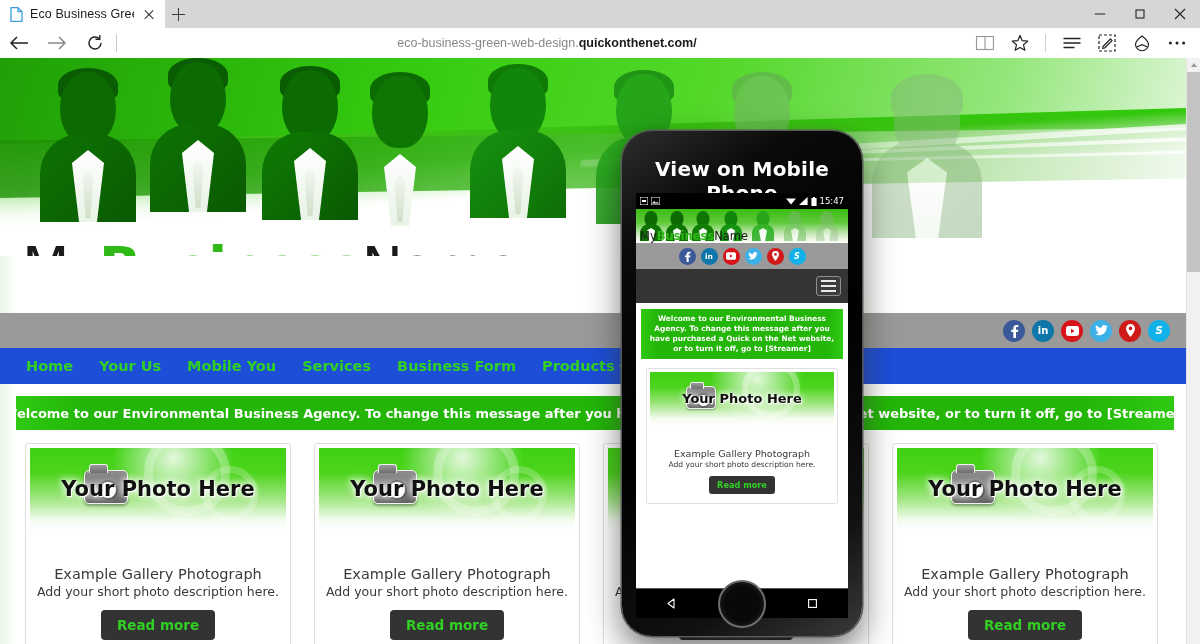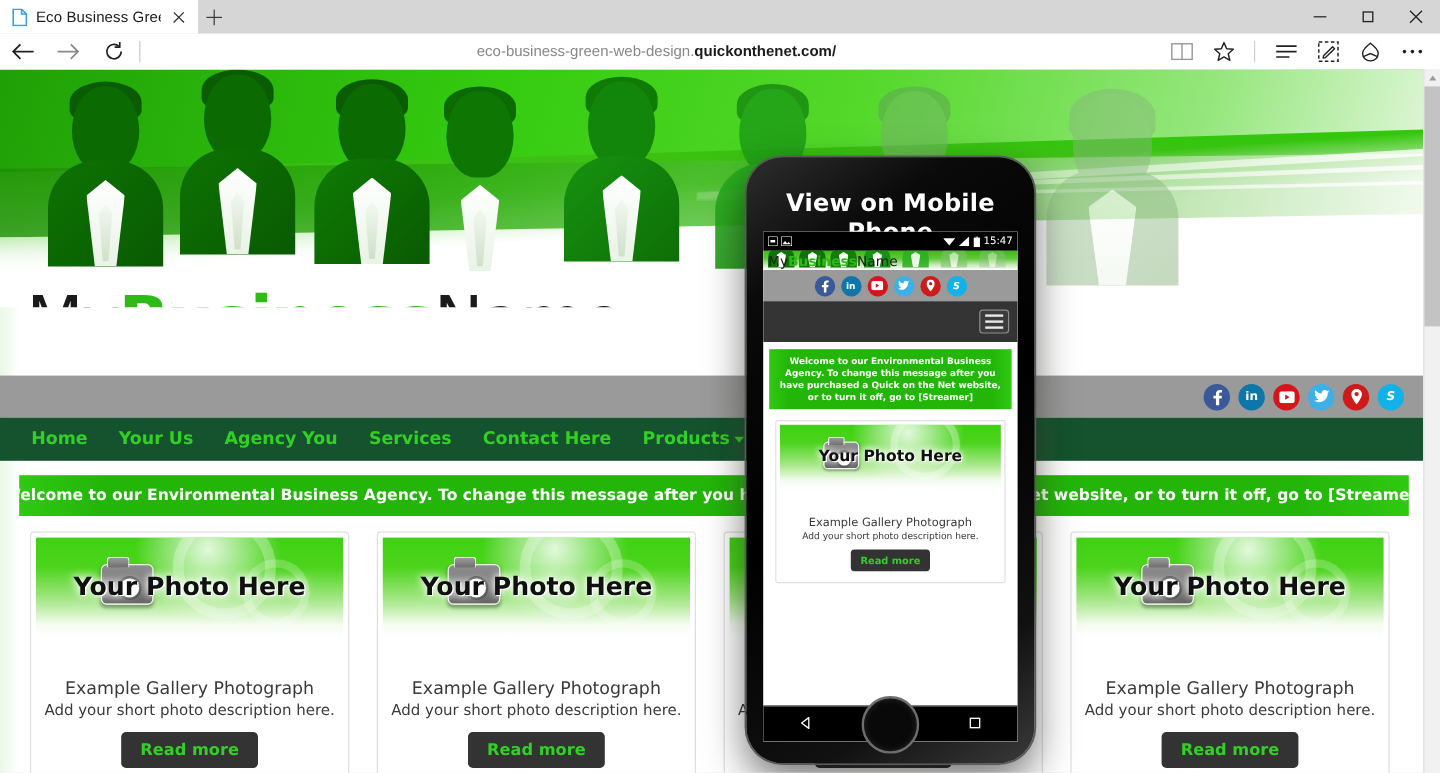--- a/index.html
+++ b/index.html
@@ -156,21 +156,21 @@
   .sicon {
     width: 22px; height: 22px; border-radius: 50%;
     display:flex; align-items:center; justify-content:center;
     color:#fff; font-weight:700; cursor:pointer; flex:0 0 auto;
   }
   .sicon svg { display:block; }
 
   
   .mainnav {
     position: absolute; top: 290px; left: 0; width: 1186px; height: 36px;
-    background: #14532d; display:flex; align-items:center; padding-left: 26px; gap: 26px;
+    background: #1d4ed8; display:flex; align-items:center; padding-left: 26px; gap: 26px;
   }
   .mainnav a {
     color: #32d024; font-size: 14.5px; font-weight: 700; text-decoration:none;
     font-family:"DejaVu Sans", sans-serif; cursor: pointer; white-space: nowrap;
   }
   .caret { display:inline-block; margin-left:4px;
     border-left:4px solid transparent; border-right:4px solid transparent;
     border-top:5px solid #32d024; vertical-align: middle; }
 
   
@@ -286,21 +286,21 @@
   }
   .p-tabs {
     width:13px; height:13px; border:1.4px solid #3c3c3c; border-radius:2px;
     font-size:7.5px; color:#3c3c3c; display:flex; align-items:center; justify-content:center;
     font-family:"DejaVu Sans", sans-serif; font-weight:700;
   }
   .p-menu { width:12px; display:flex; flex-direction:column; align-items:center; gap:2px; }
   .p-menu i { width:2.4px; height:2.4px; background:#3c3c3c; border-radius:50%; display:block; }
 
   .p-hero {
-    position:relative; height: 16px; overflow:hidden;
+    position:relative; height: 34px; overflow:hidden;
     background: linear-gradient(to bottom,#3cbb14 0%, #5fc93a 40%, #cdeabf 75%, #ffffff 100%);
   }
   .p-person {
     position:absolute; bottom:2px; width: 22px; height: 30px;
   }
   .p-person .h { position:absolute; left:50%; top:0; transform:translateX(-50%);
     width:13px; height:16px; border-radius:48%; }
   .p-person .b { position:absolute; left:50%; bottom:0; transform:translateX(-50%);
     width:22px; height:17px; border-radius: 9px 9px 0 0; }
   .p-person .s { position:absolute; left:50%; bottom:0; transform:translateX(-50%);
@@ -574,23 +574,23 @@
         <svg width="9" height="13" viewBox="0 0 9 13">
             <path d="M4.5 0A4.5 4.5 0 0 0 0 4.5C0 7.6 4.5 13 4.5 13S9 7.6 9 4.5A4.5 4.5 0 0 0 4.5 0zm0 6.2a1.8 1.8 0 1 1 0-3.6 1.8 1.8 0 0 1 0 3.6z" fill="#fff"></path>
           </svg>
       </div>
       <div class="sicon" style="background:#12b2e8;font-size:10px;font-style:italic;font-family:'DejaVu Sans',sans-serif;">S</div>
     </div>
 
     <nav class="mainnav">
       <a>Home</a>
       <a>Your Us</a>
-      <a>Agency You</a>
+      <a>Mobile You</a>
       <a>Services</a>
-      <a>Contact Here</a>
+      <a>Business Form</a>
       <a><span>Products</span><i class="caret"></i></a>
       <a><span>Services</span><i class="caret"></i></a>
     </nav>
 
     <div class="streamer">Welcome to our Environmental Business Agency. To change this message after you have purchased a Quick on the Net website, or to turn it off, go to [Streamer]</div>
 
     <div class="gallery">
       <div class="card">
         <div class="card-photo">
           <span class="ring"></span>

